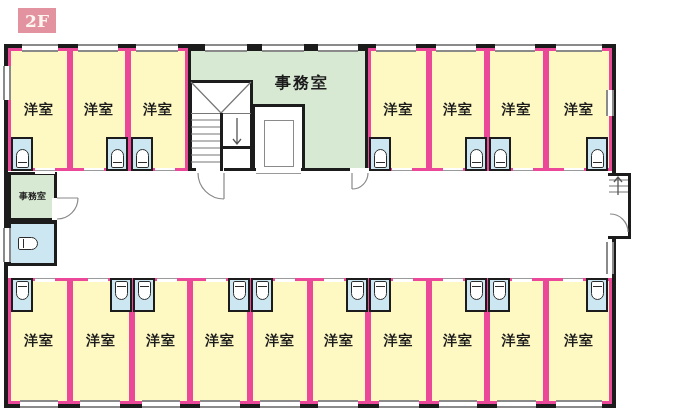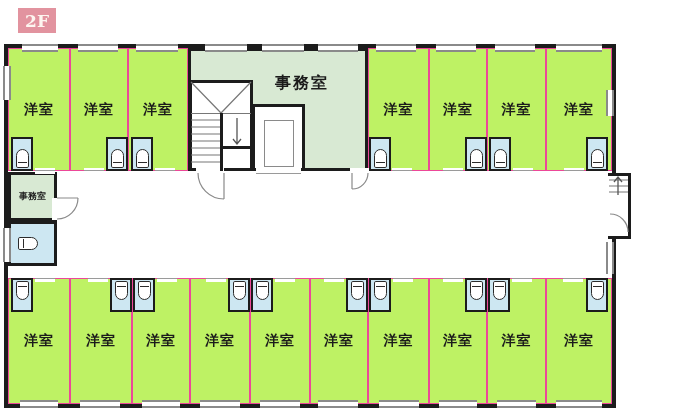--- a/index.html
+++ b/index.html
@@ -6,21 +6,21 @@
   .canvas{position:relative;width:700px;height:420px;background:#ffffff;overflow:hidden;
           font-family:"DejaVu Sans","Liberation Sans",sans-serif;}
   
   .badge{position:absolute;left:18px;top:8px;width:38px;height:25px;background:#e2939f;
          color:#fdf6f0;display:flex;align-items:center;justify-content:center;
          font:bold 17px "DejaVu Serif","Liberation Serif",serif;z-index:9;}
   
   .outer{position:absolute;left:4px;top:44px;width:612px;height:364px;border:4px solid #1c1c1c;
          box-sizing:border-box;background:transparent;z-index:3;pointer-events:none;}
   
-  .room{position:absolute;background:#bef264;border:1px solid #ec4899;box-sizing:border-box;
+  .room{position:absolute;background:#fef9c3;border:3px solid #ec4899;box-sizing:border-box;
         display:flex;align-items:center;justify-content:center;z-index:1;}
   .room .rlabel{font-weight:bold;font-size:14px;letter-spacing:1px;color:#1b1b1b;}
   .office{position:absolute;background:#d8e9d3;border:3px solid #1c1c1c;box-sizing:border-box;z-index:1;}
   .office .olabel{position:absolute;left:84px;top:22px;font-weight:bold;font-size:16px;
                   letter-spacing:2px;color:#1b1b1b;}
   .office-s{position:absolute;background:#d8e9d3;border:3px solid #1c1c1c;box-sizing:border-box;
             display:flex;align-items:center;justify-content:center;z-index:2;}
   .office-s .oslabel{font-weight:bold;font-size:9px;color:#1b1b1b;}
   .wcroom{position:absolute;background:#cde7f2;border:3px solid #1c1c1c;box-sizing:border-box;
           display:flex;align-items:center;z-index:2;}

